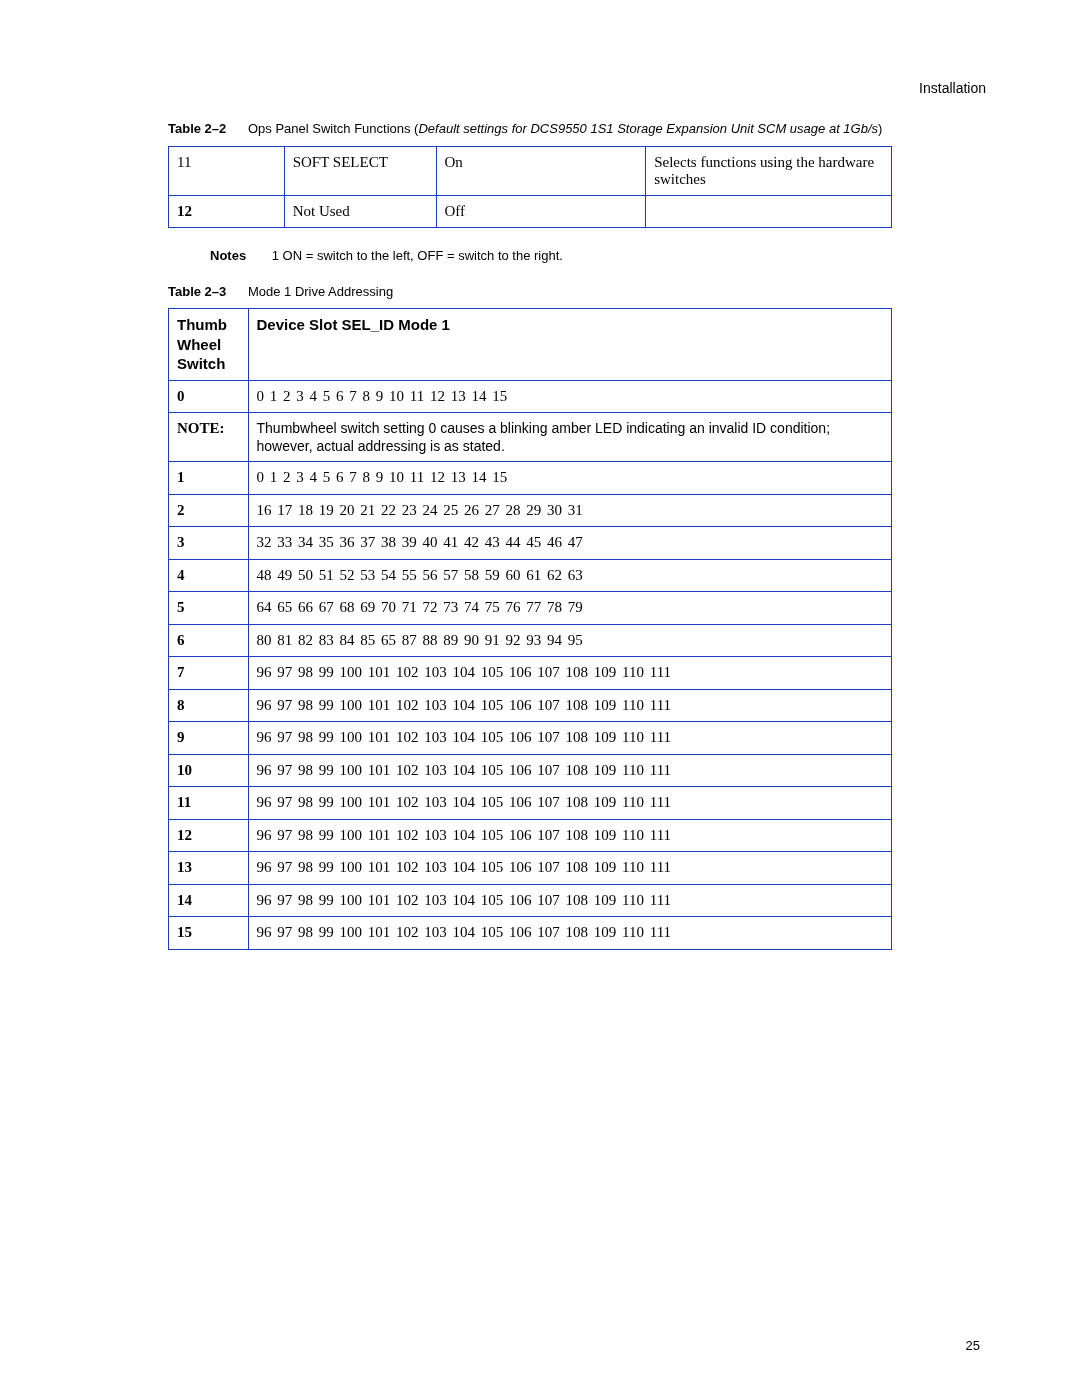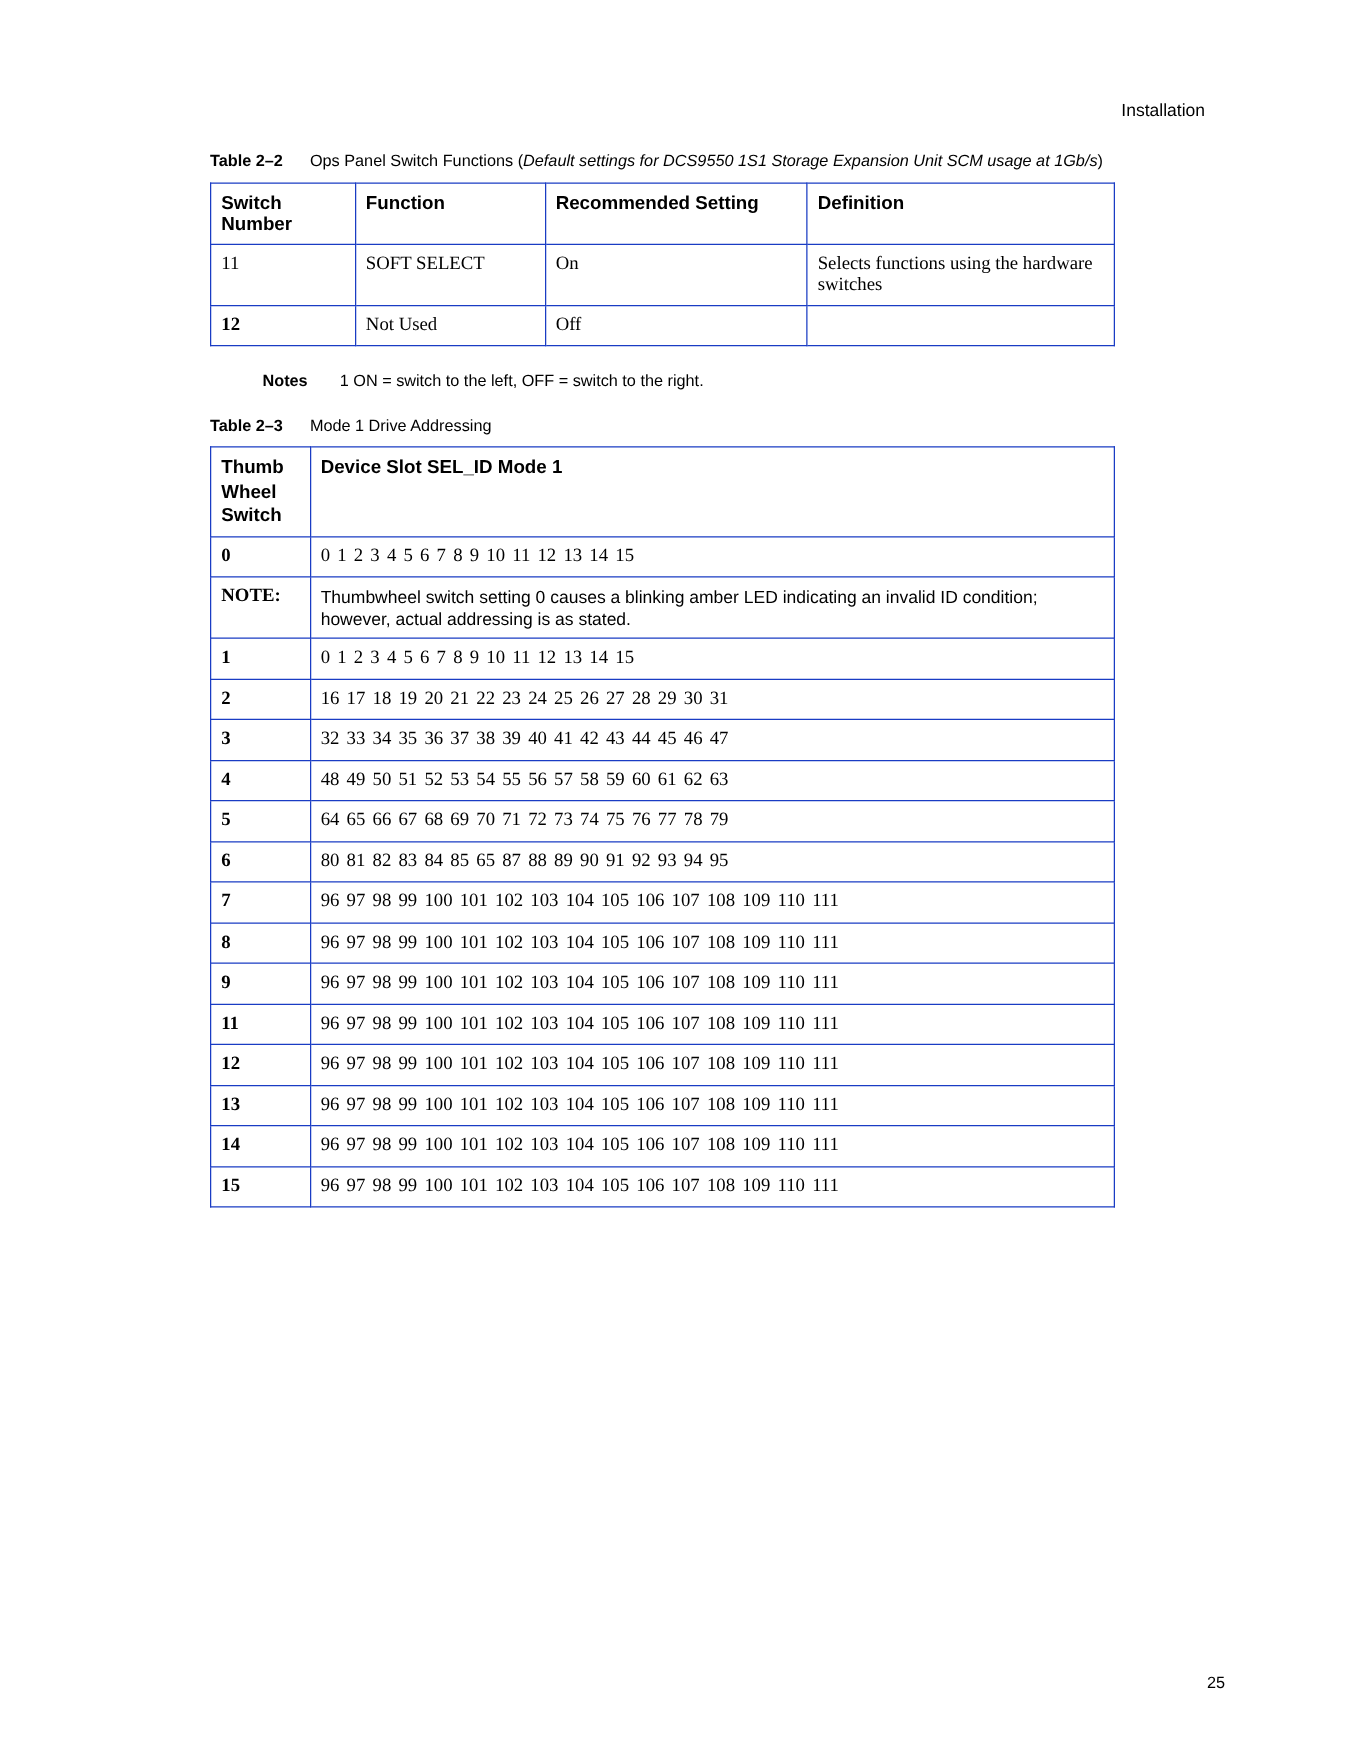--- a/index.html
+++ b/index.html
@@ -12,21 +12,21 @@
   .page{
     width:1080px;
     height:1397px;
     position:relative;
     box-sizing:border-box;
     padding:60px 100px 0 100px;
   }
   .running-head{
     position:absolute;
     top:80px;
-    right:116px;
+    right:94px;
     font-size:14px;
     font-family:Arial,Helvetica,sans-serif;
   }
   .content{
     margin-top:60px;
     margin-left:68px;
     width:724px;
   }
   .caption{
     font-size:13px;
@@ -113,26 +113,20 @@
     </div>
 
     <table id="t22" class="bluetab">
       <colgroup>
         <col class="c1">
           <col class="c2">
           <col class="c3">
           <col class="c4">
       </colgroup>
       <tbody>
-          <tr>
-        <th>Switch Number</th>
-        <th>Function</th>
-        <th>Recommended Setting</th>
-        <th>Definition</th>
-      </tr>
       <tr class="serif">
         <td>11</td>
         <td>SOFT SELECT</td>
         <td>On</td>
         <td>Selects functions using the hardware switches</td>
       </tr>
       <tr class="serif">
         <td style="font-weight:bold">12</td>
         <td>Not Used</td>
         <td>Off</td>
@@ -199,20 +193,24 @@
       </tr>
       <tr>
         <td class="leftcol">8</td>
         <td class="vals">96   97  98   99 100 101  102 103  104 105 106 107 108  109 110  111</td>
       </tr>
       <tr>
         <td class="leftcol">9</td>
         <td class="vals">96   97  98   99 100 101  102 103  104 105 106 107 108  109 110  111</td>
       </tr>
       <tr>
+        <td class="leftcol">10</td>
+        <td class="vals">96   97  98   99 100 101  102 103  104 105 106 107 108  109 110  111</td>
+      </tr>
+      <tr>
         <td class="leftcol">11</td>
         <td class="vals">96   97  98   99 100 101  102 103  104 105 106 107 108  109 110  111</td>
       </tr>
       <tr>
         <td class="leftcol">12</td>
         <td class="vals">96   97  98   99 100 101  102 103  104 105 106 107 108  109 110  111</td>
       </tr>
       <tr>
         <td class="leftcol">13</td>
         <td class="vals">96   97  98   99 100 101  102 103  104 105 106 107 108  109 110  111</td>

